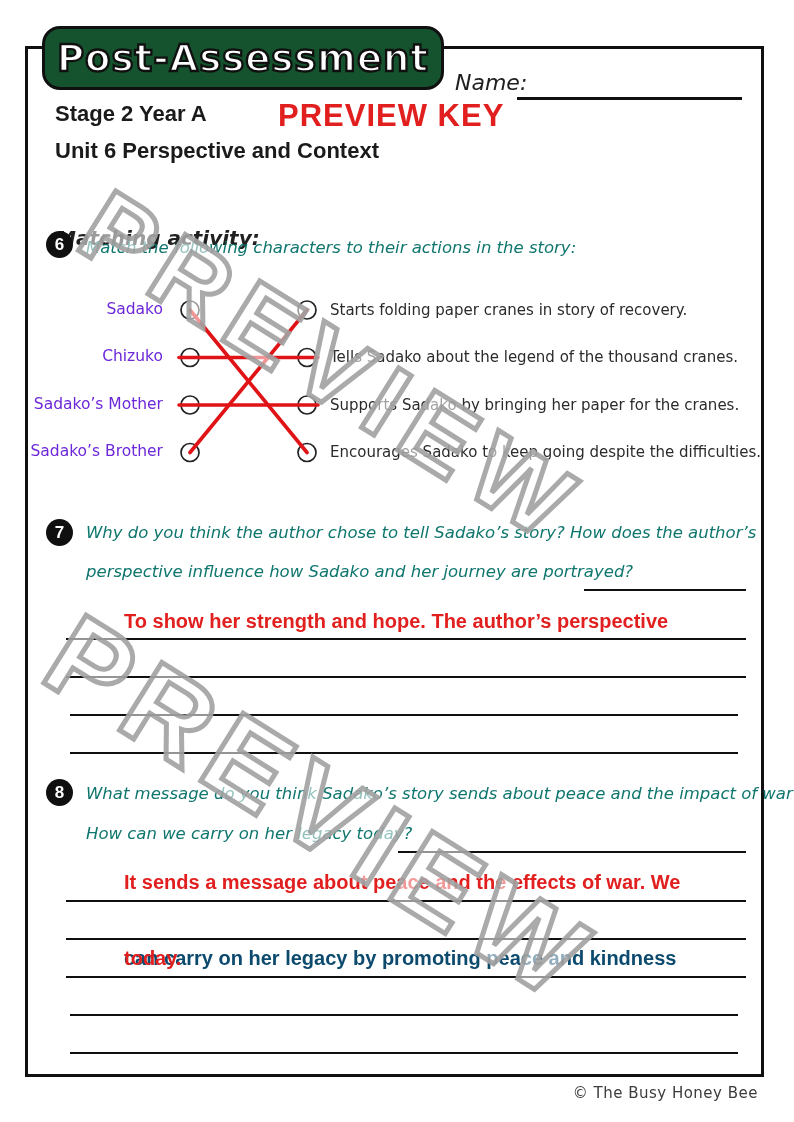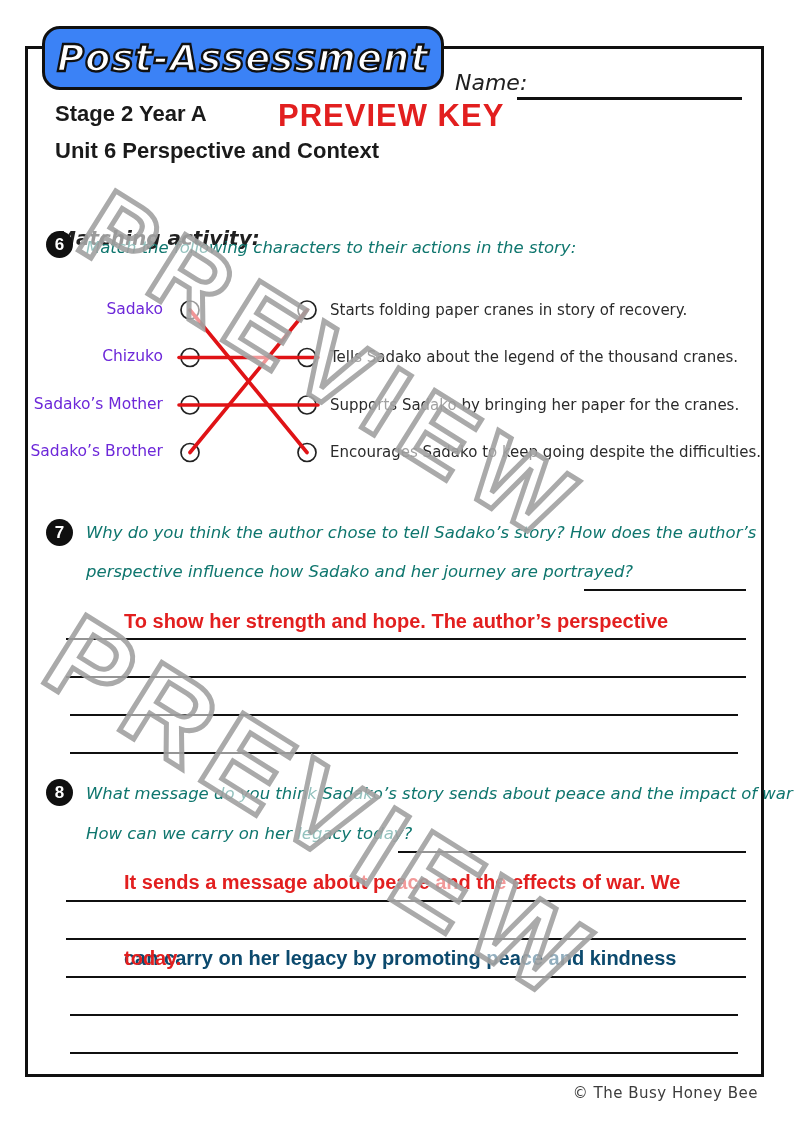--- a/index.html
+++ b/index.html
@@ -1,22 +1,22 @@
 <!DOCTYPE html>
 <html><head>
 <meta charset="utf-8">
 <style>
   html,body{margin:0;padding:0;background:#ffffff;}
   .sheet{position:relative;width:794px;height:1122px;background:#fff;overflow:hidden;
          font-family:"DejaVu Sans",sans-serif;color:#1a1a1a;}
   .frame{position:absolute;left:25px;top:46px;width:733px;height:1025px;
          border:3.5px solid #101010;}
   
-  .banner{position:absolute;left:42px;top:26px;width:396px;height:58px;background:#3b82f6;
-          border:3.5px solid #101010;border-radius:18px;display:flex;align-items:center;justify-content:center;font-style:italic;}
+  .banner{position:absolute;left:42px;top:26px;width:396px;height:58px;background:#14532d;
+          border:3.5px solid #101010;border-radius:18px;display:flex;align-items:center;justify-content:center;}
   .banner-text{font-family:"DejaVu Sans",sans-serif;font-weight:bold;font-size:37px;
                color:#fff;-webkit-text-stroke:2.3px #101010;letter-spacing:1px;white-space:nowrap;}
   
   .hand{font-family:"DejaVu Sans",sans-serif;font-style:italic;color:#202020;}
   .name-label{position:absolute;left:455px;top:70px;font-size:22px;}
   .name-line{position:absolute;left:517px;top:97px;width:225px;height:2.6px;background:#101010;}
   .stage{position:absolute;left:55px;top:101px;font-family:"Liberation Sans",sans-serif;
          font-weight:bold;font-size:22px;}
   .answer-key{position:absolute;left:278px;top:98px;font-family:"Liberation Sans",sans-serif;
               font-weight:bold;font-size:31px;letter-spacing:1px;}

